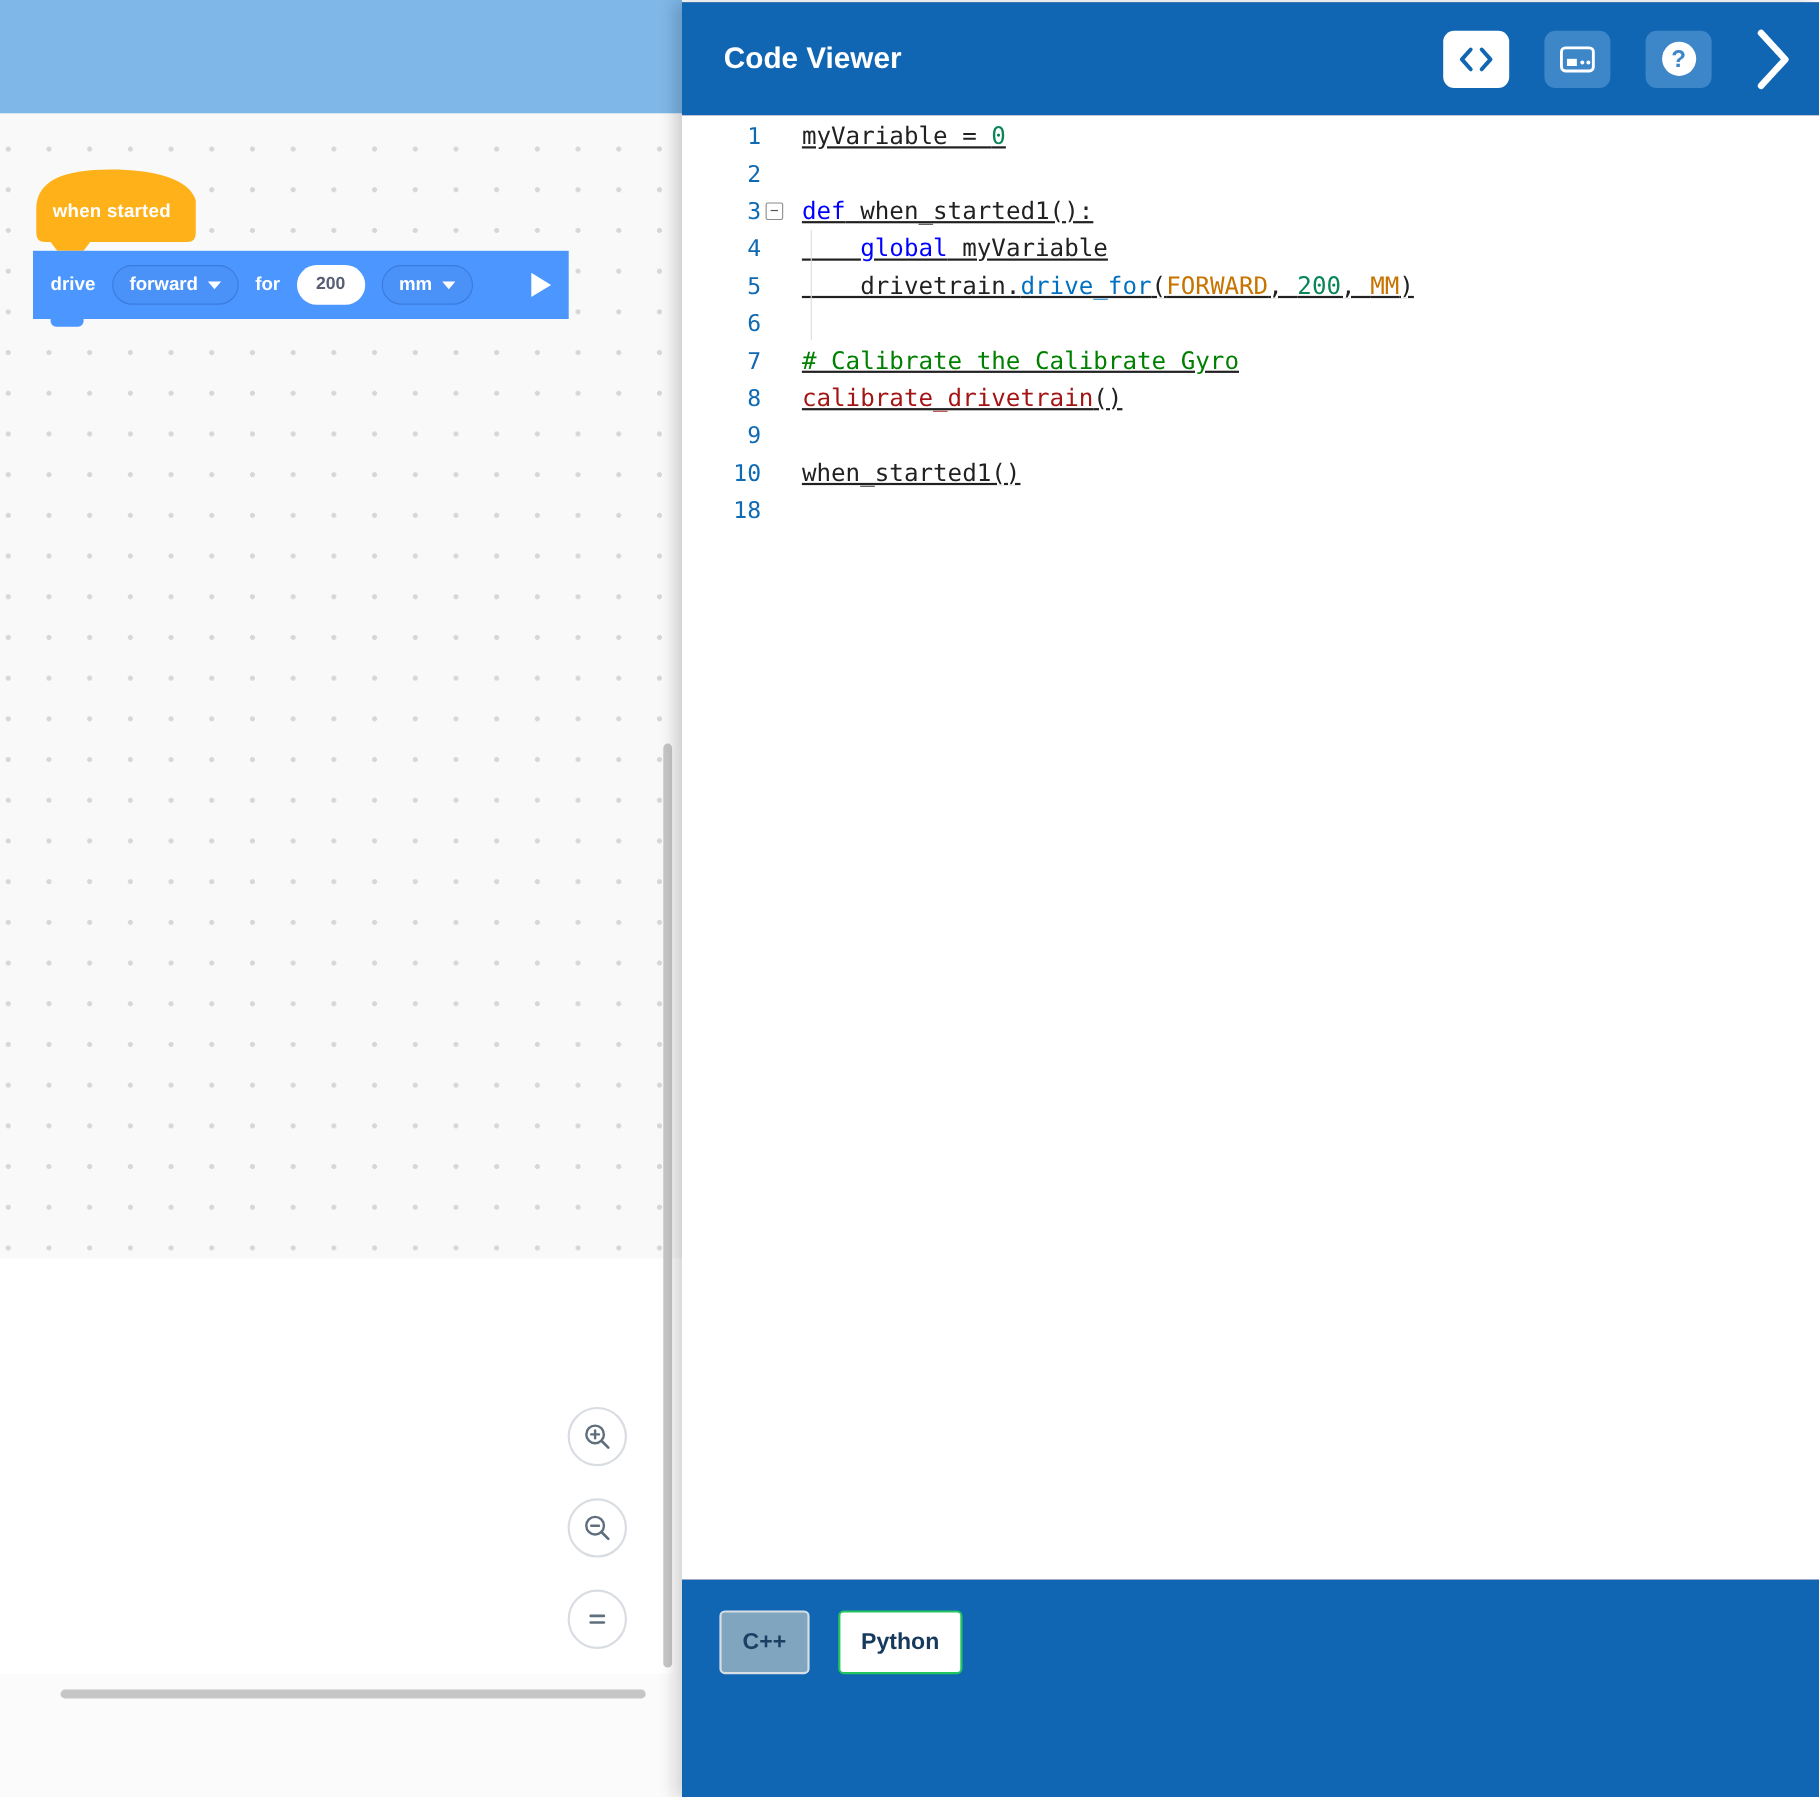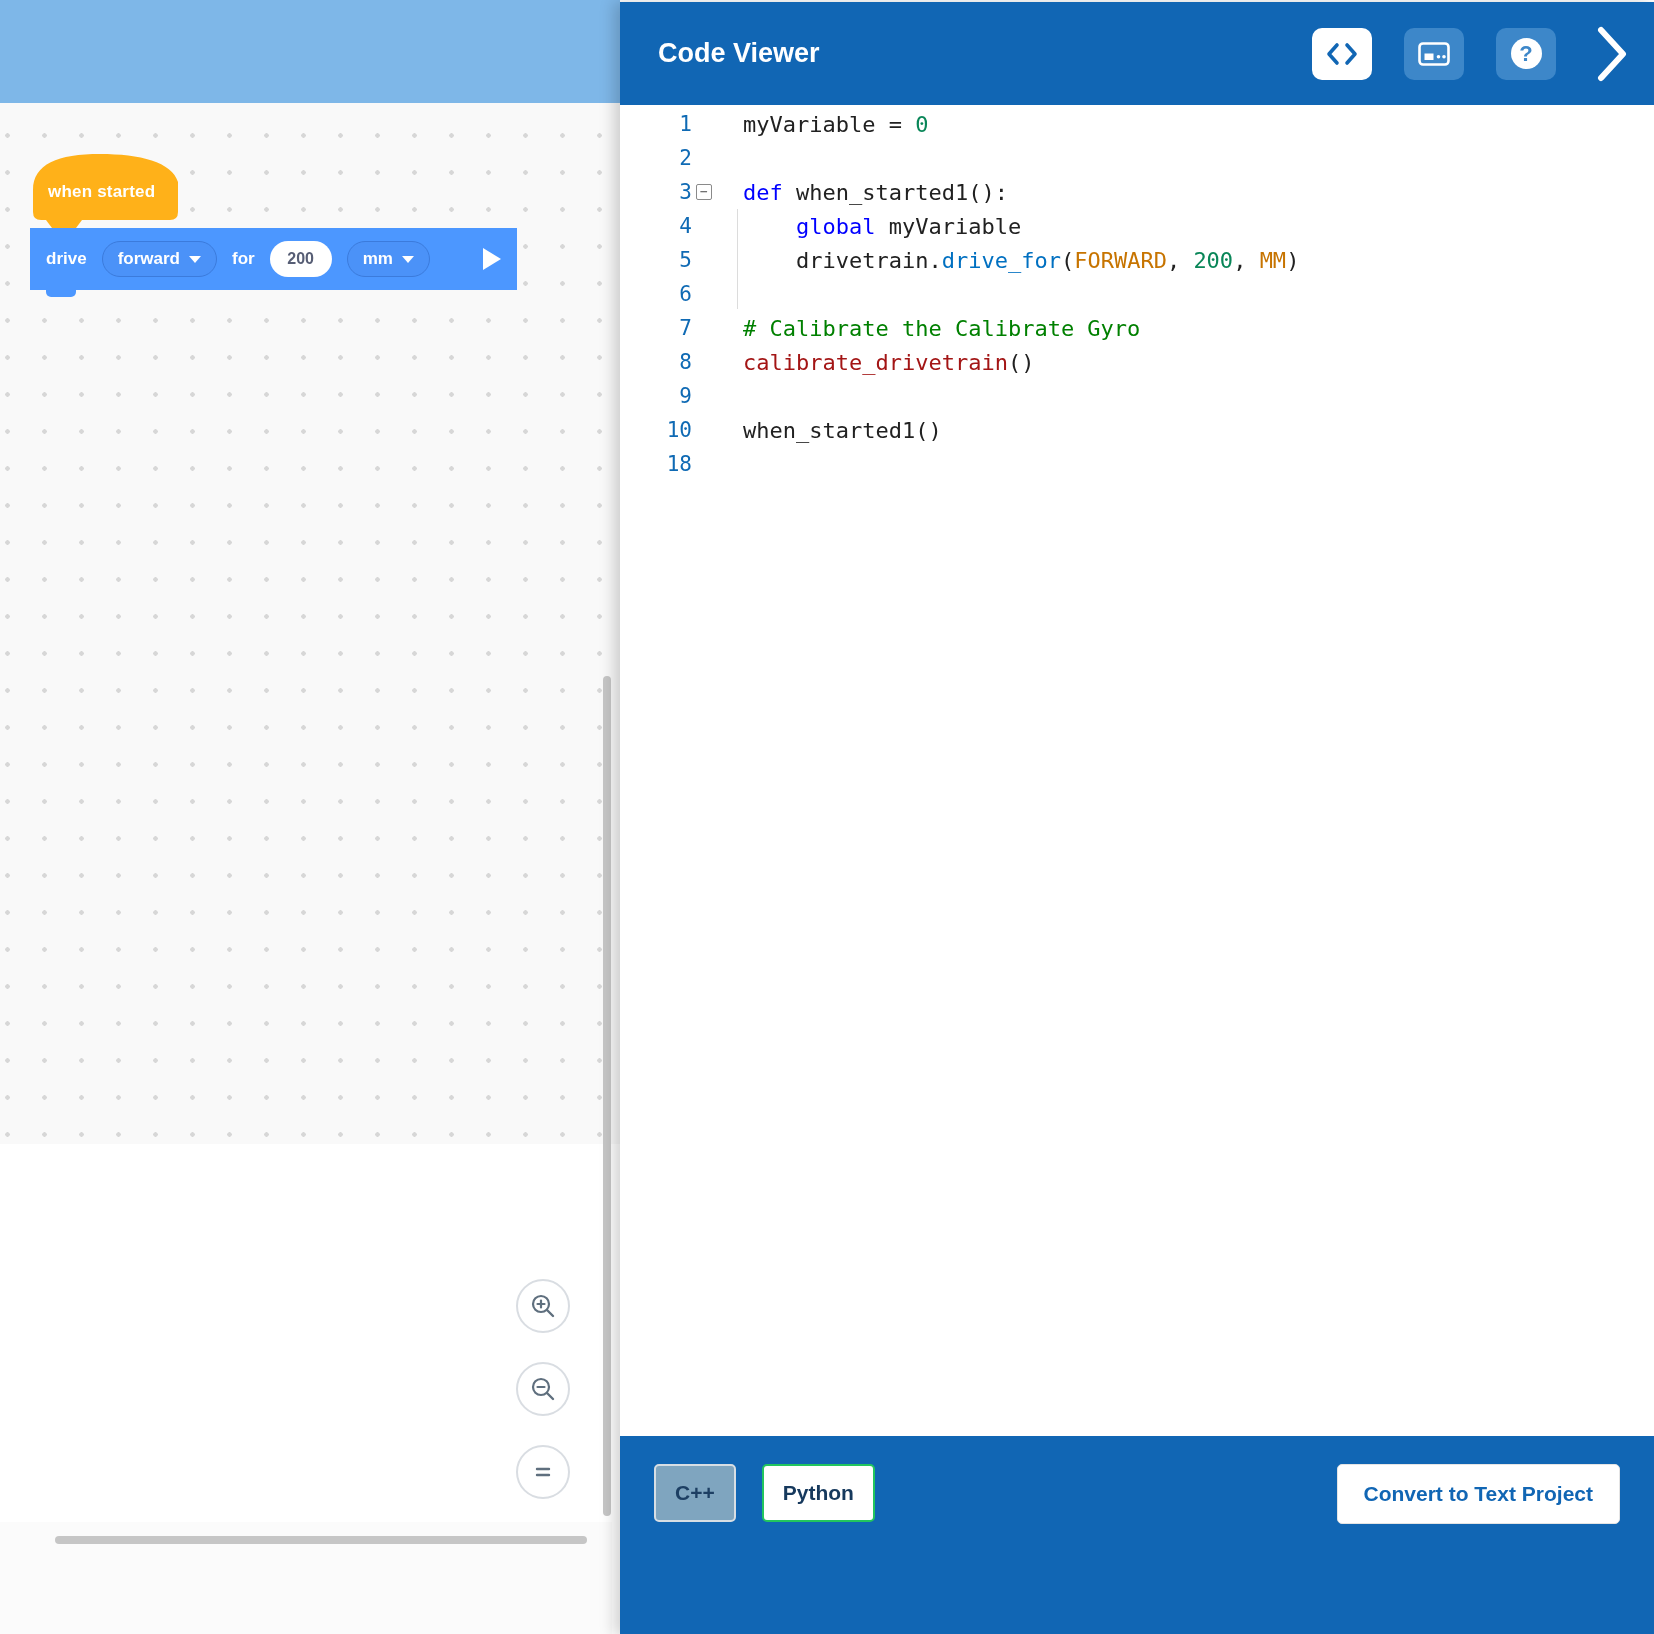--- a/index.html
+++ b/index.html
@@ -114,21 +114,21 @@
   .gutter {
     flex: 0 0 72px; text-align: right; color: #0f6ab4;
     font-size: 21px; user-select: none;
   }
   .fold-col { flex: 0 0 24px; display: flex; align-items: center; justify-content: center; }
   .fold-box {
     width: 16px; height: 16px; border: 1px solid #8a8a8a; border-radius: 2px;
     background: #fff; color: #555; font-size: 13px; line-height: 14px;
     text-align: center; cursor: pointer; font-family: "DejaVu Sans Mono", monospace;
   }
-  .code-text { white-space: pre; margin-left: 27px; color: #212121; }
+  .code-text { white-space: pre; margin-left: 13px; color: #212121; text-decoration: underline; }
   .indent-guide {
     position: absolute; left: 117px; top: 104px; width: 1px; height: 100px;
     background: #dcdcdc;
   }
   .tok-plain   { color: #212121; }
   .tok-kw      { color: #0000ff; }
   .tok-num     { color: #098658; }
   .tok-const   { color: #c77400; }
   .tok-comment { color: #008000; }
   .tok-fn      { color: #0070c1; }
@@ -301,16 +301,15 @@
           <div class="gutter">18</div>
           <div class="fold-col"></div>
           <div class="code-text"></div>
         </div>
       </div>
   </div>
 
   <div class="code-footer">
     <button class="lang-btn cpp-btn">C++</button>
     <button class="lang-btn python-btn">Python</button>
-    <button class="convert-btn">Convert to Text Project</button>
   </div>
 
 </div>
 
 </body></html>

